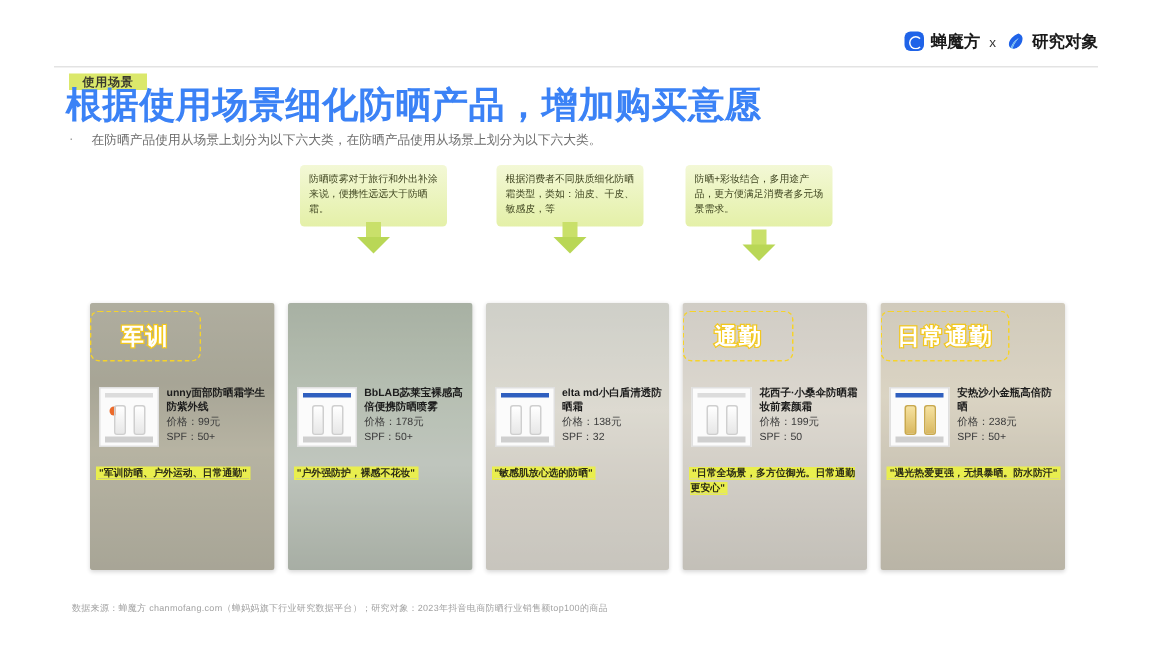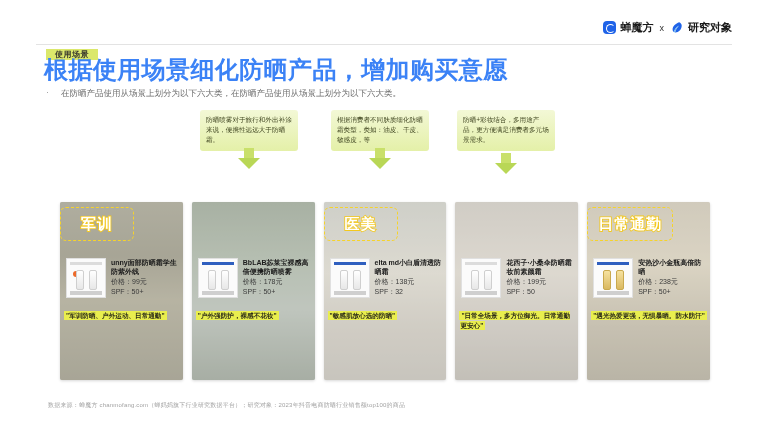--- a/index.html
+++ b/index.html
@@ -285,23 +285,20 @@
     <div class="card-caption">
       <span class="hl">"户外强防护，裸感不花妆"</span>
     </div>
   </div>
 
   <div class="card">
     <div class="card-photo">
       <div class="bg bg-3"></div>
         <div class="veil"></div>
     </div>
-    <div class="card-titlebox">
-      <span class="card-title">医美</span>
-    </div>
     <div class="prod">
       <div class="prod-img blue">
         <span class="topbar"></span>
         <span class="bottle b1"></span>
           <span class="bottle b2"></span>
           <span class="foot"></span>
       </div>
       <div class="prod-info">
         <div class="prod-name">elta md小白盾清透防晒霜</div>
         <div class="prod-meta">价格：138元</div>
@@ -311,20 +308,23 @@
     <div class="card-caption">
       <span class="hl">"敏感肌放心选的防晒"</span>
     </div>
   </div>
 
   <div class="card">
     <div class="card-photo">
       <div class="bg bg-4"></div>
         <div class="veil"></div>
     </div>
+    <div class="card-titlebox">
+      <span class="card-title">通勤</span>
+    </div>
     <div class="prod">
       <div class="prod-img">
         <span class="topbar"></span>
         <span class="bottle b1"></span>
           <span class="bottle b2"></span>
           <span class="foot"></span>
       </div>
       <div class="prod-info">
         <div class="prod-name">花西子·小桑伞防晒霜妆前素颜霜</div>
         <div class="prod-meta">价格：199元</div>

